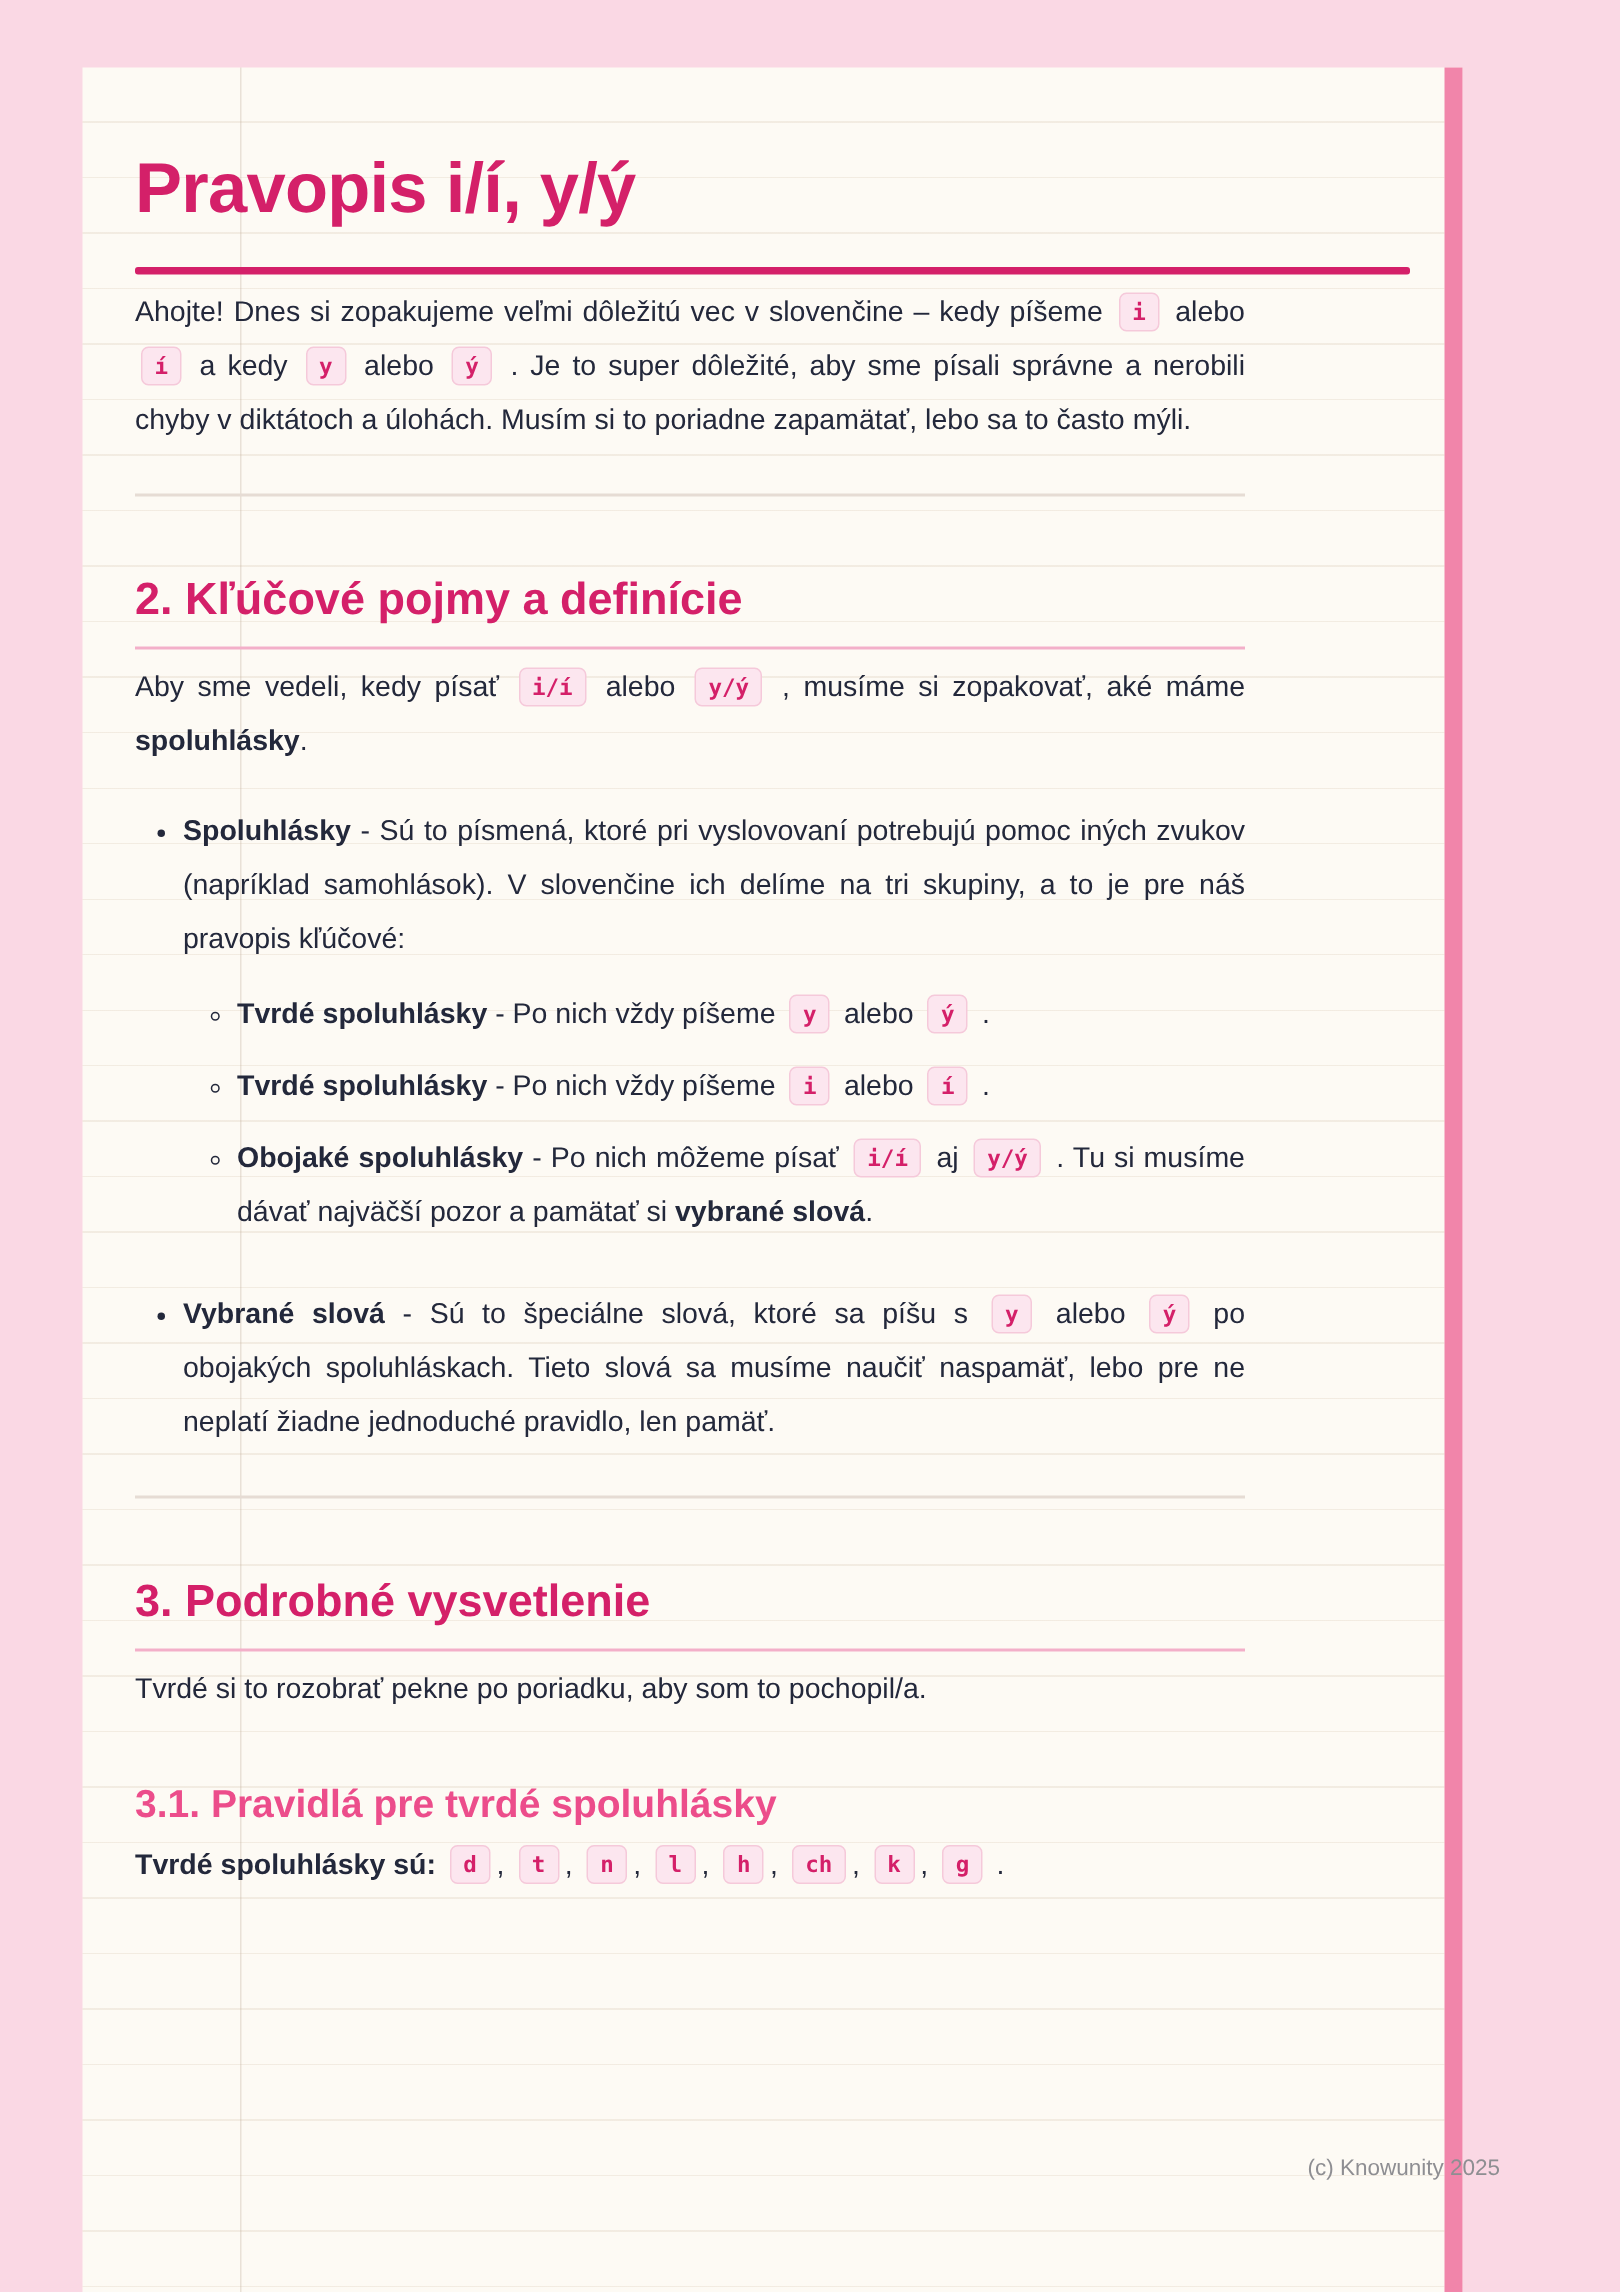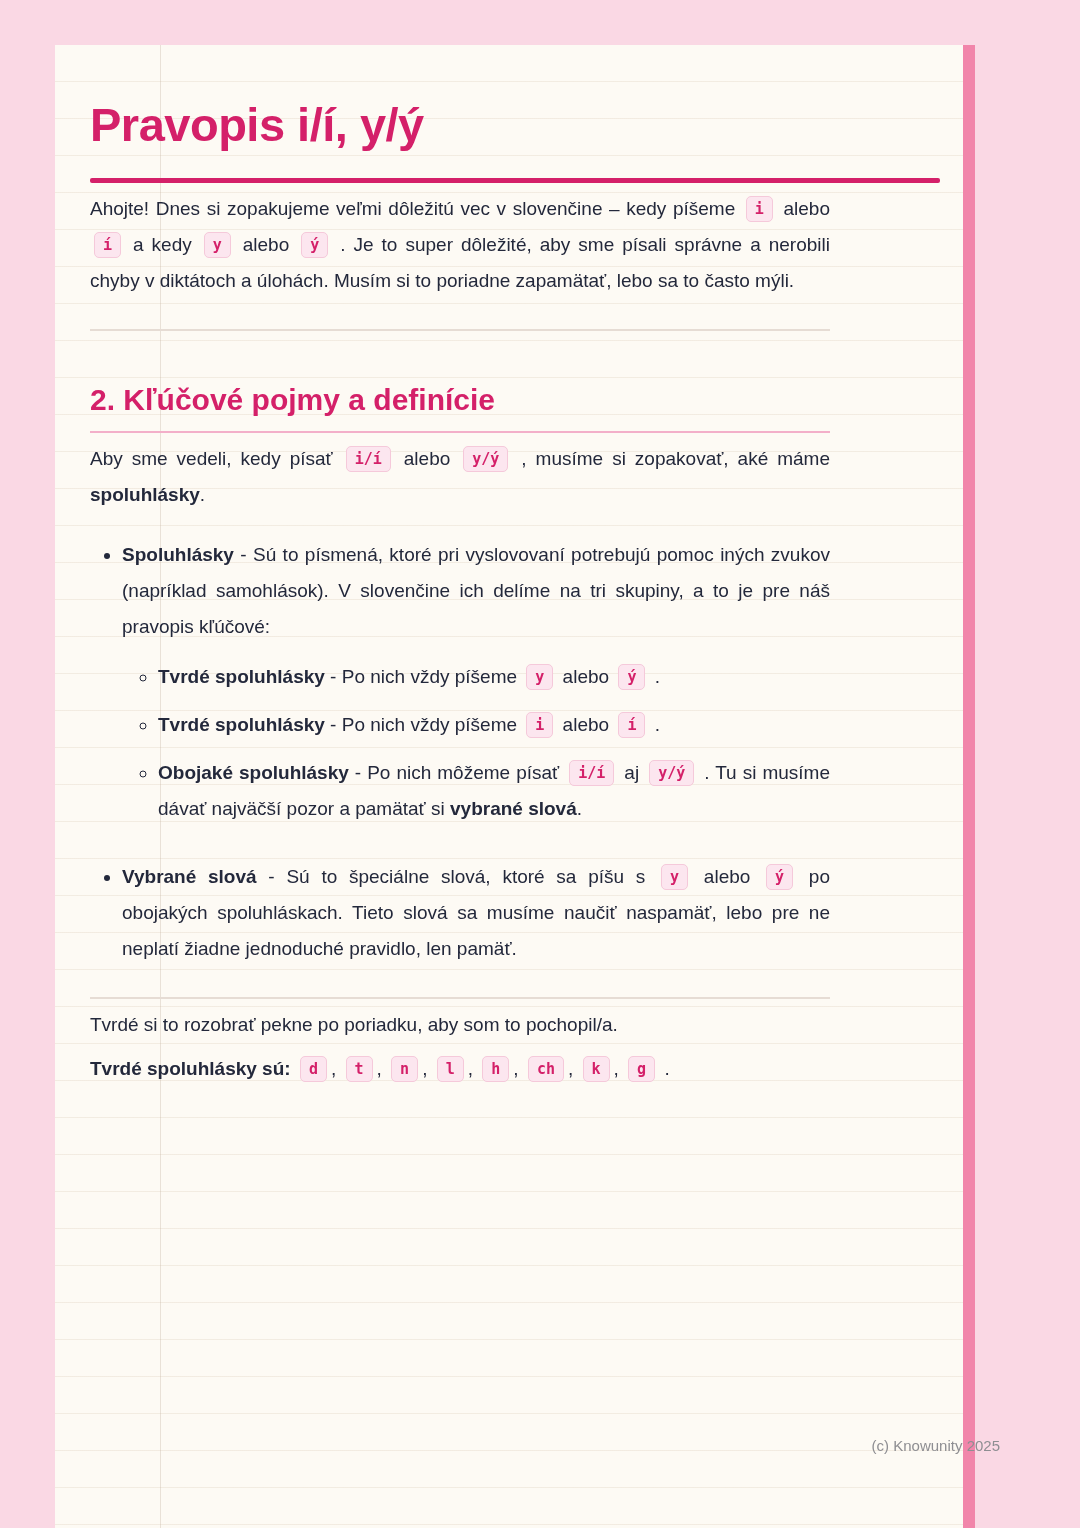--- a/index.html
+++ b/index.html
@@ -163,20 +163,22 @@
             <li><strong>Tvrdé spoluhlásky</strong><span> - Po nich vždy píšeme </span><code class="chip">y</code><span> alebo </span><code class="chip">ý</code><span> .</span></li>
             <li><strong>Tvrdé spoluhlásky</strong><span> - Po nich vždy píšeme </span><code class="chip">i</code><span> alebo </span><code class="chip">í</code><span> .</span></li>
             <li><strong>Obojaké spoluhlásky</strong><span> - Po nich môžeme písať </span><code class="chip">i/í</code><span> aj </span><code class="chip">y/ý</code><span> . Tu si musíme dávať najväčší pozor a pamätať si </span><strong>vybrané slová</strong><span>.</span></li>
           </ul>
         </li>
         <li><strong>Vybrané slová</strong><span> - Sú to špeciálne slová, ktoré sa píšu s </span><code class="chip">y</code><span> alebo </span><code class="chip">ý</code><span> po obojakých spoluhláskach. Tieto slová sa musíme naučiť naspamäť, lebo pre ne neplatí žiadne jednoduché pravidlo, len pamäť.</span></li>
       </ul>
 
       <hr class="divider">
 
+      <h2>3. Podrobné vysvetlenie</h2>
       <p class="para"><span>Tvrdé si to rozobrať pekne po poriadku, aby som to pochopil/a.</span></p>
 
+      <h3>3.1. Pravidlá pre tvrdé spoluhlásky</h3>
       <p class="para"><strong>Tvrdé spoluhlásky sú: </strong><code class="chip">d</code><span>, </span><code class="chip">t</code><span>, </span><code class="chip">n</code><span>, </span><code class="chip">l</code><span>, </span><code class="chip">h</code><span>, </span><code class="chip">ch</code><span>, </span><code class="chip">k</code><span>, </span><code class="chip">g</code><span> .</span></p>
     </div>
   </div>
 
   <div class="copyright">(c) Knowunity 2025</div>
 </div>
 
 </body></html>

